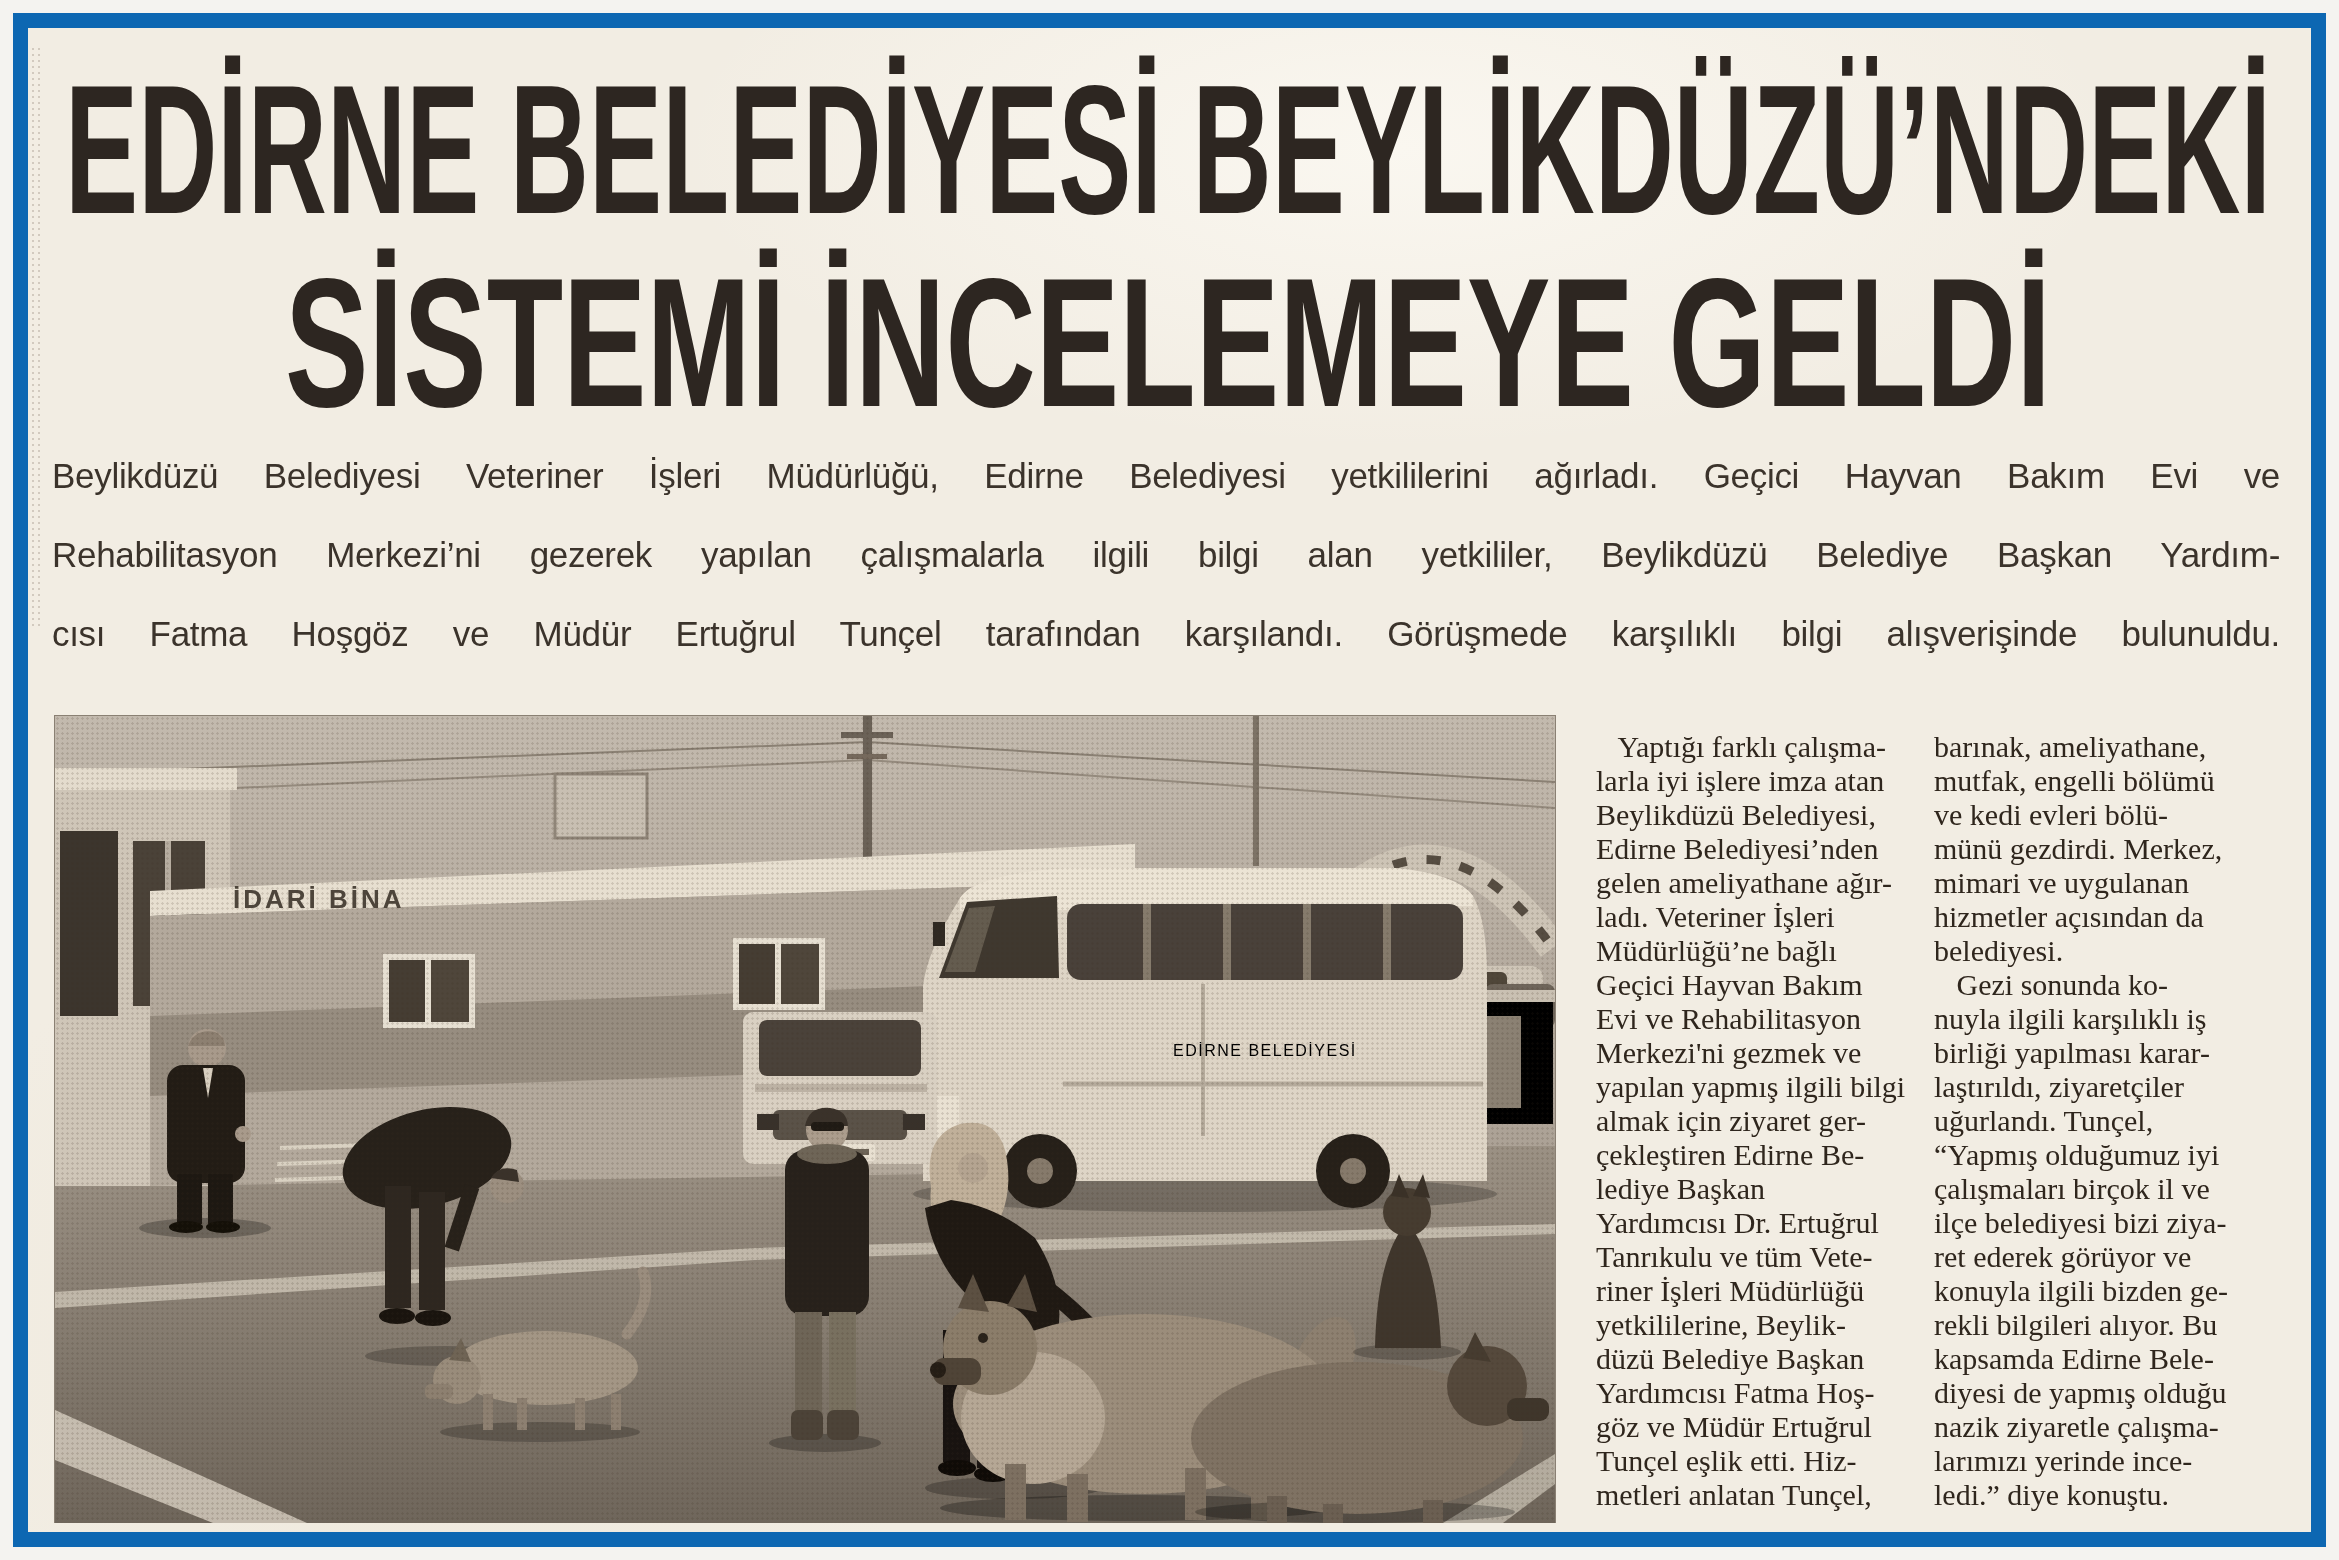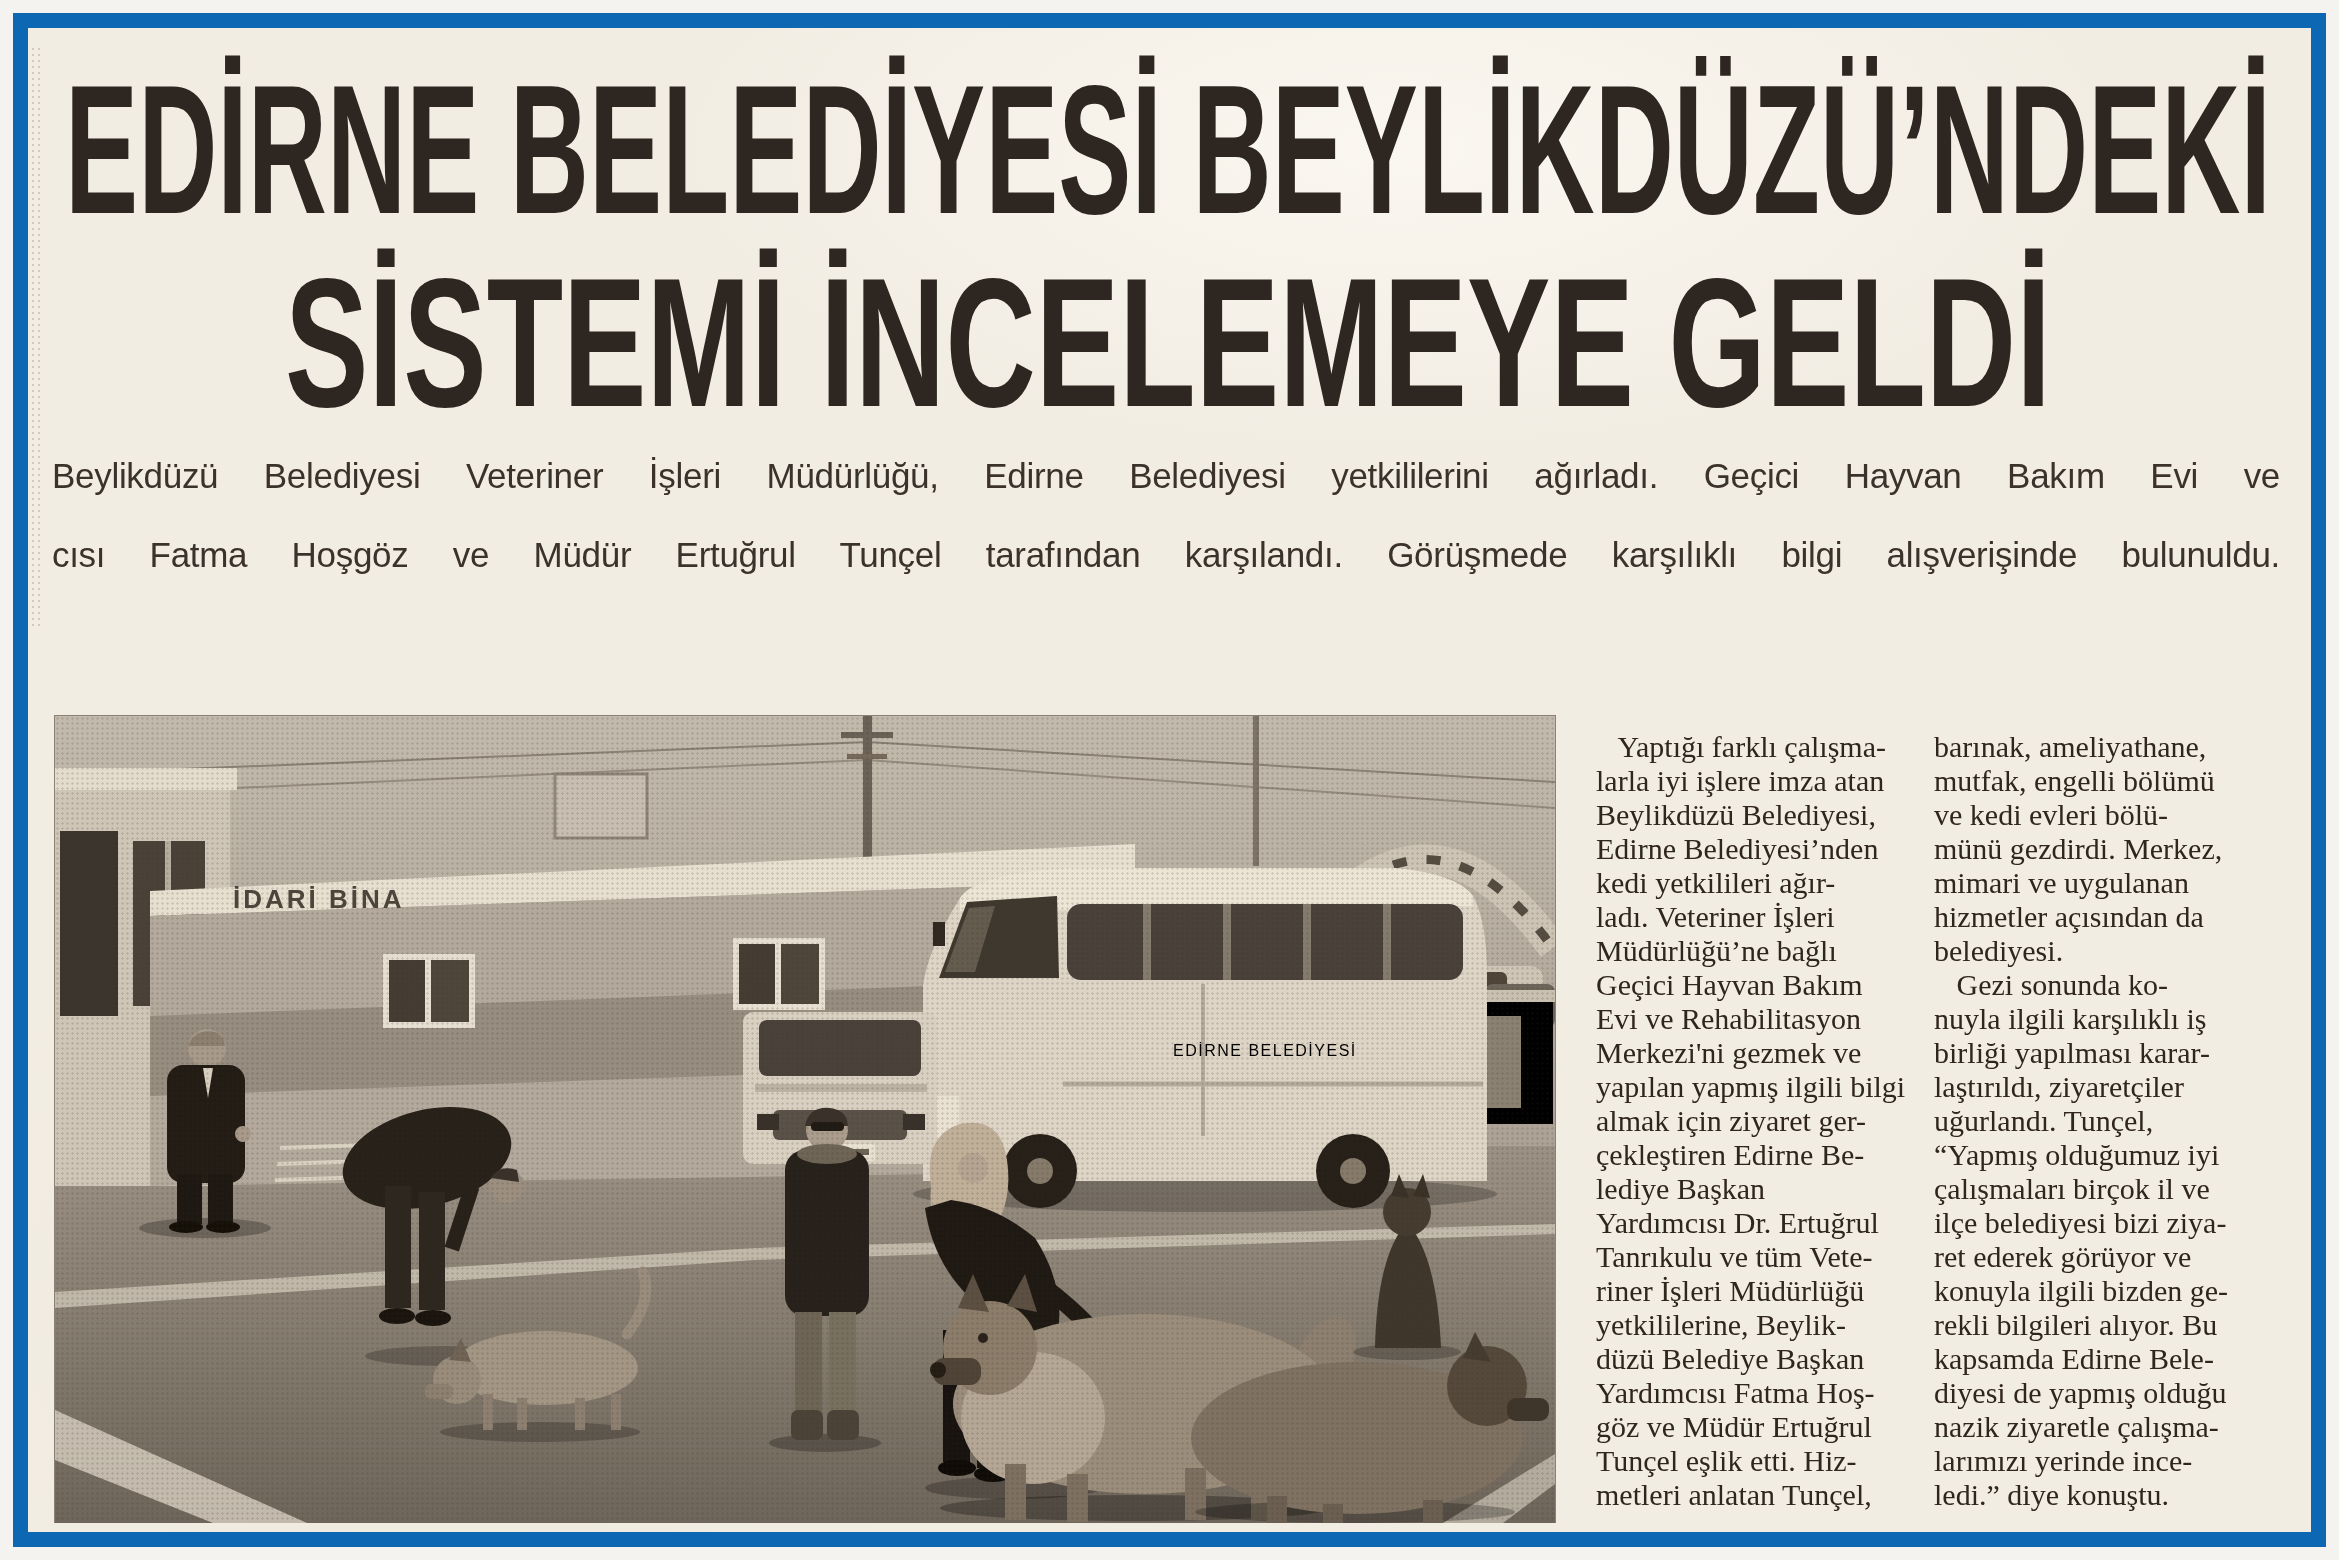--- a/index.html
+++ b/index.html
@@ -69,20 +69,21 @@
 
     <svg class="headline" viewBox="0 0 2283 430" width="2283" height="430">
       <g transform="scale(1,1.15)">
         <text x="37" y="147" font-size="160" textLength="2206" lengthAdjust="spacingAndGlyphs">EDİRNE BELEDİYESİ BEYLİKDÜZÜ’NDEKİ</text>
         <text x="257" y="315" font-size="160" textLength="1766" lengthAdjust="spacingAndGlyphs">SİSTEMİ İNCELEMEYE GELDİ</text>
       </g>
     </svg>
 
     <div class="lead">
         <div class="line">Beylikdüzü Belediyesi Veteriner İşleri Müdürlüğü, Edirne Belediyesi yetkililerini ağırladı. Geçici Hayvan Bakım Evi ve</div>
+        <div class="line">Rehabilitasyon Merkezi’ni gezerek yapılan çalışmalarla ilgili bilgi alan yetkililer, Beylikdüzü Belediye Başkan Yardım-</div>
         <div class="line">cısı Fatma Hoşgöz ve Müdür Ertuğrul Tunçel tarafından karşılandı. Görüşmede karşılıklı bilgi alışverişinde bulunuldu.</div>
       </div>
 
     <div class="photo-wrap">
       <svg viewBox="0 0 1500 807" width="1500" height="807">
         <defs>
           <linearGradient id="sky" x1="0" y1="0" x2="0" y2="1">
             <stop offset="0" stop-color="#c3baae"></stop>
             <stop offset="1" stop-color="#aba195"></stop>
           </linearGradient>
@@ -306,21 +307,21 @@
         </g>
       </svg>
       <div class="halftone"></div>
     </div>
 
     <div class="col col1">
         <div class="line">   Yaptığı farklı çalışma-</div>
         <div class="line">larla iyi işlere imza atan</div>
         <div class="line">Beylikdüzü Belediyesi,</div>
         <div class="line">Edirne Belediyesi’nden</div>
-        <div class="line">kedi yetkilileri ağır-</div>
+        <div class="line">gelen ameliyathane ağır-</div>
         <div class="line">ladı. Veteriner İşleri</div>
         <div class="line">Müdürlüğü’ne bağlı</div>
         <div class="line">Geçici Hayvan Bakım</div>
         <div class="line">Evi ve Rehabilitasyon</div>
         <div class="line">Merkezi'ni gezmek ve</div>
         <div class="line">yapılan yapmış ilgili bilgi</div>
         <div class="line">almak için ziyaret ger-</div>
         <div class="line">çekleştiren Edirne Be-</div>
         <div class="line">lediye Başkan</div>
         <div class="line">Yardımcısı Dr. Ertuğrul</div>

